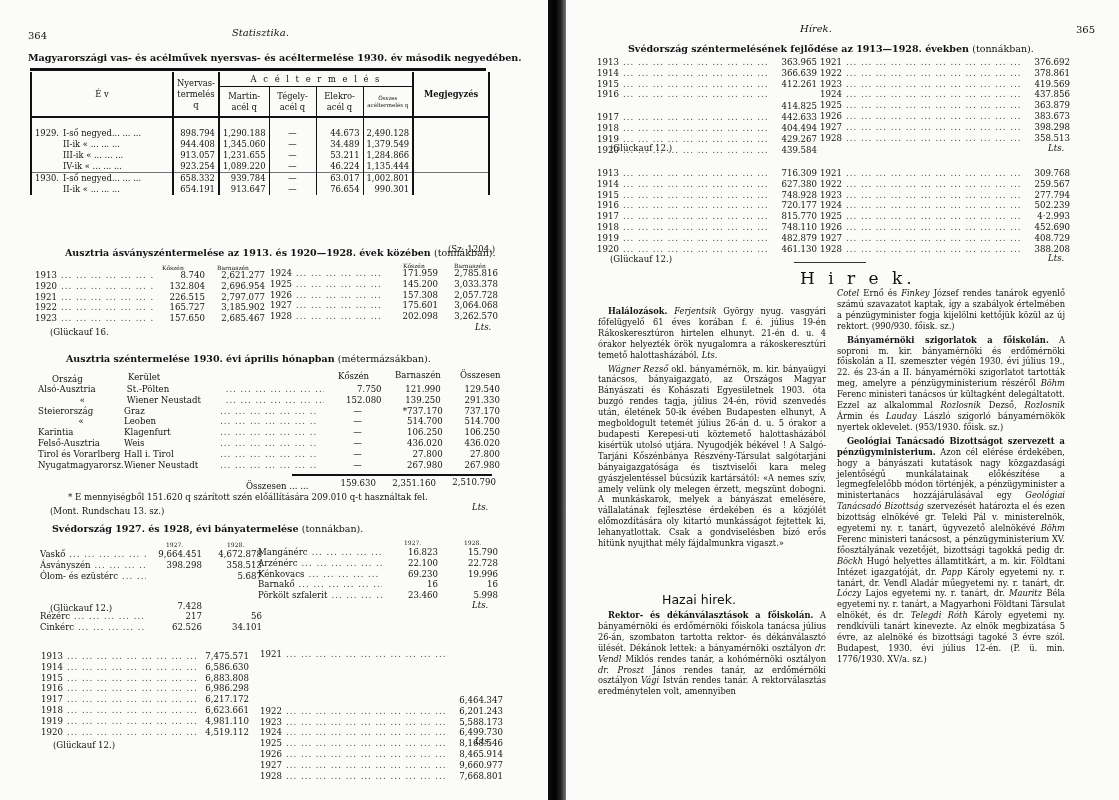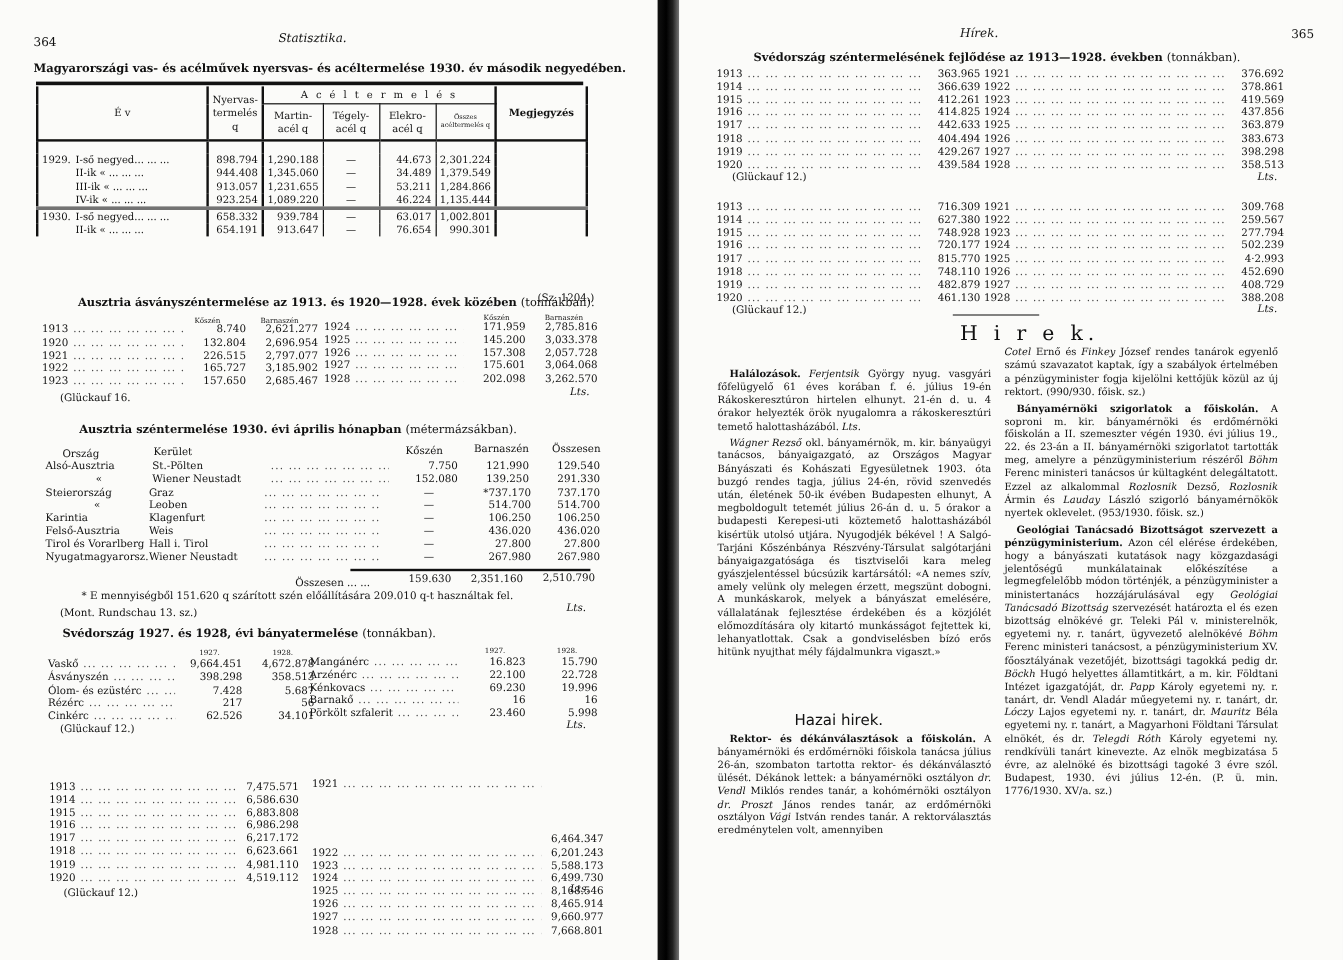--- a/index.html
+++ b/index.html
@@ -69,21 +69,21 @@
           <td class="blt blr"></td>
         </tr>
     </tbody>
       <tbody id="steel-rows">
         <tr>
           <td class="blt"><span style="display:inline-block;width:28px;">1929.</span><span>I-ső negyed... ... ...</span></td>
           <td class="blt r">898.794</td>
           <td class="blt r">1,290.188</td>
           <td class="bl c">—</td>
           <td class="bl r">44.673</td>
-          <td class="bl r">2,301.224</td>
+          <td class="bl r">2,490.128</td>
           <td class="blt blr"></td>
         </tr>
         <tr>
           <td class="blt"><span style="display:inline-block;width:28px;"></span><span>II-ik « ... ... ...</span></td>
           <td class="blt r">944.408</td>
           <td class="blt r">1,345.060</td>
           <td class="bl c">—</td>
           <td class="bl r">34.489</td>
           <td class="bl r">1,379.549</td>
           <td class="blt blr"></td>
@@ -99,21 +99,21 @@
         </tr>
         <tr>
           <td class="blt"><span style="display:inline-block;width:28px;"></span><span>IV-ik « ... ... ...</span></td>
           <td class="blt r">923.254</td>
           <td class="blt r">1,089.220</td>
           <td class="bl c">—</td>
           <td class="bl r">46.224</td>
           <td class="bl r">1,135.444</td>
           <td class="blt blr"></td>
         </tr>
-        <tr style="border-top:3px solid #737373;">
+        <tr style="border-top:1px solid #737373;">
           <td class="blt"><span style="display:inline-block;width:28px;">1930.</span><span>I-ső negyed... ... ...</span></td>
           <td class="blt r">658.332</td>
           <td class="blt r">939.784</td>
           <td class="bl c">—</td>
           <td class="bl r">63.017</td>
           <td class="bl r">1,002.801</td>
           <td class="blt blr"></td>
         </tr>
         <tr>
           <td class="blt"><span style="display:inline-block;width:28px;"></span><span>II-ik « ... ... ...</span></td>
@@ -304,21 +304,21 @@
       </div>
       <div class="t" style="display:flex;">
         <span>Ásványszén</span>
         <span class="dots" style="flex:1;padding-left:4px;">... ... ... ... ... ... ... ... ... ... ... ... ...</span>
         <span class="r" style="width:56px;">398.298</span>
         <span class="r" style="width:60px;">358.513</span>
       </div>
       <div class="t" style="display:flex;">
         <span>Ólom- és ezüstérc</span>
         <span class="dots" style="flex:1;padding-left:4px;">... ... ... ... ... ... ... ... ... ... ... ... ...</span>
-        <span class="r" style="width:56px;">7.428</span>
+        <span class="r" style="width:56px;margin-top:30px;">7.428</span>
         <span class="r" style="width:60px;">5.687</span>
       </div>
       <div class="t" style="display:flex;">
         <span>Rézérc</span>
         <span class="dots" style="flex:1;padding-left:4px;">... ... ... ... ... ... ... ... ... ... ... ... ...</span>
         <span class="r" style="width:56px;">217</span>
         <span class="r" style="width:60px;">56</span>
       </div>
       <div class="t" style="display:flex;">
         <span>Cinkérc</span>
@@ -472,21 +472,21 @@
         <span class="r" style="width:48px;">366.639</span>
       </div>
       <div class="t" style="display:flex;">
         <span style="width:26px;">1915</span>
         <span class="dots" style="flex:1;">... ... ... ... ... ... ... ... ... ... ... ... ...</span>
         <span class="r" style="width:48px;">412.261</span>
       </div>
       <div class="t" style="display:flex;">
         <span style="width:26px;">1916</span>
         <span class="dots" style="flex:1;">... ... ... ... ... ... ... ... ... ... ... ... ...</span>
-        <span class="r" style="width:48px;">414.825</span>
+        <span class="r" style="width:48px;margin-top:12px;">414.825</span>
       </div>
       <div class="t" style="display:flex;">
         <span style="width:26px;">1917</span>
         <span class="dots" style="flex:1;">... ... ... ... ... ... ... ... ... ... ... ... ...</span>
         <span class="r" style="width:48px;">442.633</span>
       </div>
       <div class="t" style="display:flex;">
         <span style="width:26px;">1918</span>
         <span class="dots" style="flex:1;">... ... ... ... ... ... ... ... ... ... ... ... ...</span>
         <span class="r" style="width:48px;">404.494</span>

